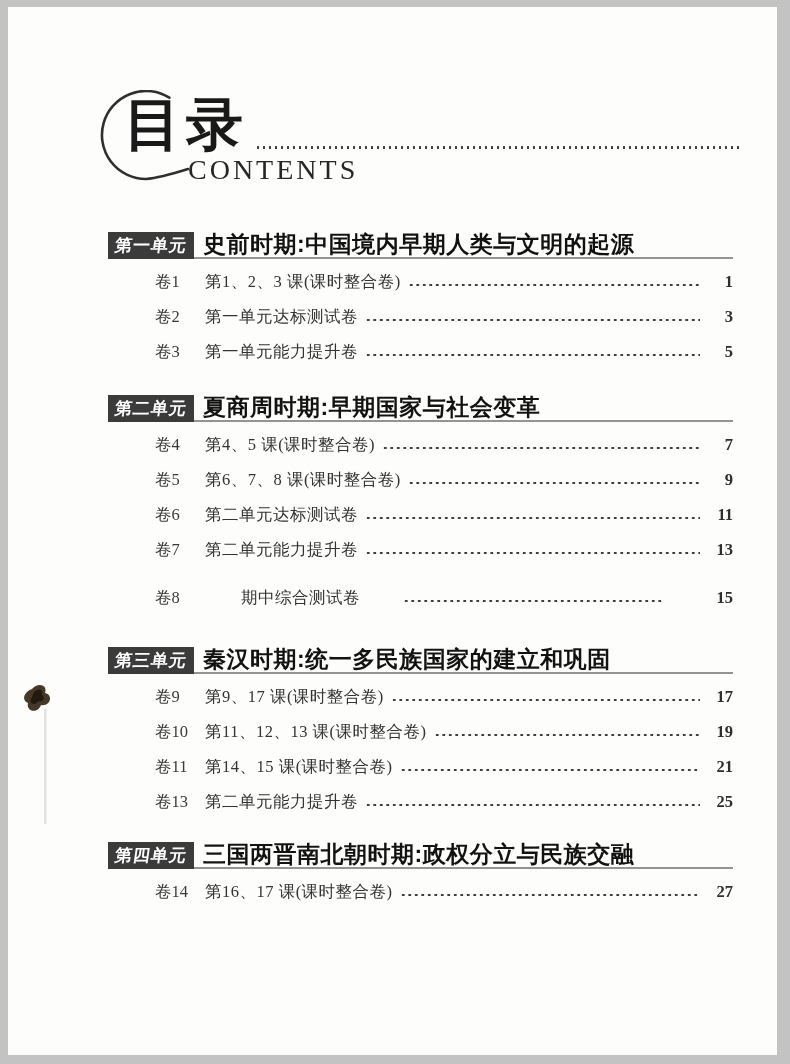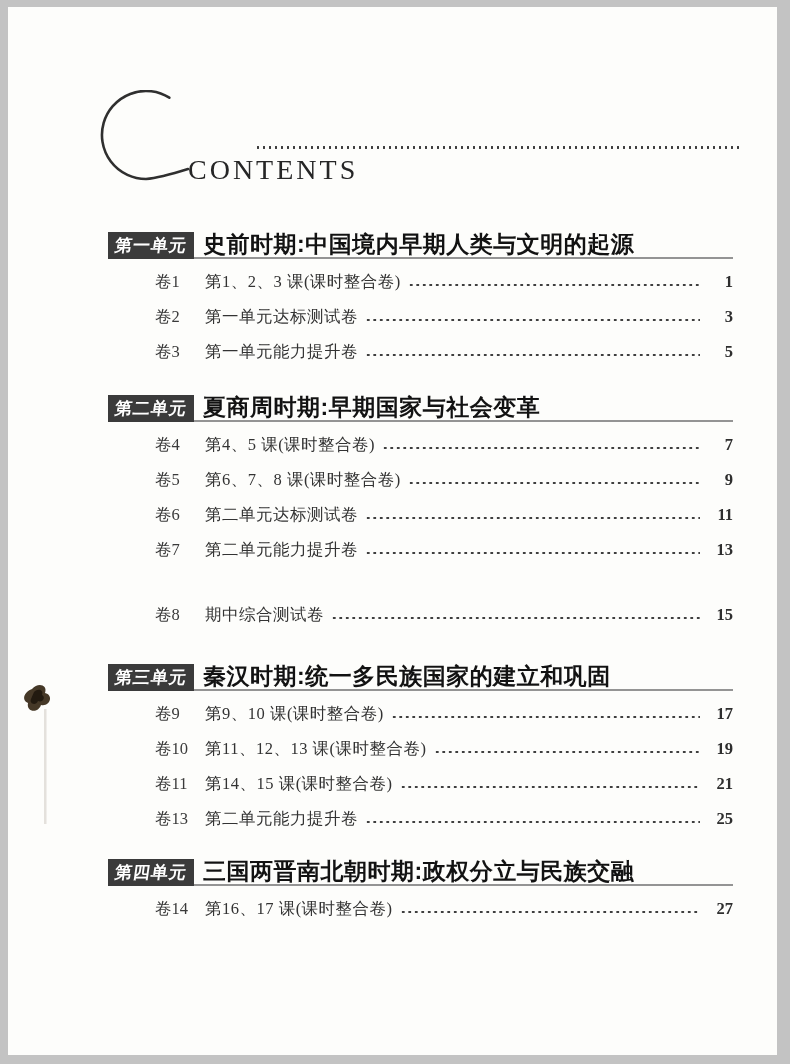--- a/index.html
+++ b/index.html
@@ -57,21 +57,21 @@
   }
 
   
   .rows { padding-top:12px; }
   .toc-row {
     display:flex; align-items:baseline;
     margin-left:47px; height:22px; margin-bottom:13px;
     font-family:"Liberation Serif", serif;
     font-size:16.5px; color:#333;
   }
-  .toc-row.spaced { margin-top:43px; }
+  .toc-row.spaced { margin-top:26px;gap:36px; }
   .vol { min-width:50px; font-weight:400; color:#3a3a3a; flex:0 0 auto; }
   .row-title { padding-right:7px; white-space:nowrap; letter-spacing:0.5px; }
   .dots {
     flex:1; height:4px; margin-right:9px;
     background-image:radial-gradient(circle, #3f3f3f 1.1px, transparent 1.5px);
     background-size:6.5px 4px; background-repeat:repeat-x; background-position:0 center;
   }
   .pg { min-width:24px; text-align:right; font-weight:700; color:#2e2e2e; flex:0 0 auto; }
 
   
@@ -80,20 +80,21 @@
 </head>
 <body>
 
 <div class="page">
   <div class="content">
 
     <div class="toc-header">
       <svg class="c-ring" viewBox="0 0 120 110" xmlns="http://www.w3.org/2000/svg">
         <path d="M 73.3 7.7 A 44 44 0 1 0 50 89 C 62 88 76 84 92 79" fill="none" stroke="#2f2f2f" stroke-width="2.6" stroke-linecap="round"></path>
       </svg>
+      <div class="toc-title-cn">目录</div>
       <div class="header-dots"></div>
       <div class="toc-title-en">CONTENTS</div>
     </div>
 
     <div id="sections">
   <section class="unit">
     <div class="unit-header">
       <span class="badge">
         <span class="badge-text">第一单元</span>
       </span>
@@ -177,21 +178,21 @@
       <span class="badge">
         <span class="badge-text">第三单元</span>
       </span>
       <span class="unit-title-wrap">
         <span class="unit-title">秦汉时期:统一多民族国家的建立和巩固</span>
       </span>
     </div>
     <div class="rows">
   <div class="toc-row">
     <span class="vol">卷9</span>
-    <span class="row-title">第9、10 课(课时整合卷)</span>
+    <span class="row-title">第9、17 课(课时整合卷)</span>
     <span class="dots"></span>
     <span class="pg">17</span>
   </div>
 
   <div class="toc-row">
     <span class="vol">卷10</span>
     <span class="row-title">第11、12、13 课(课时整合卷)</span>
     <span class="dots"></span>
     <span class="pg">19</span>
   </div>

